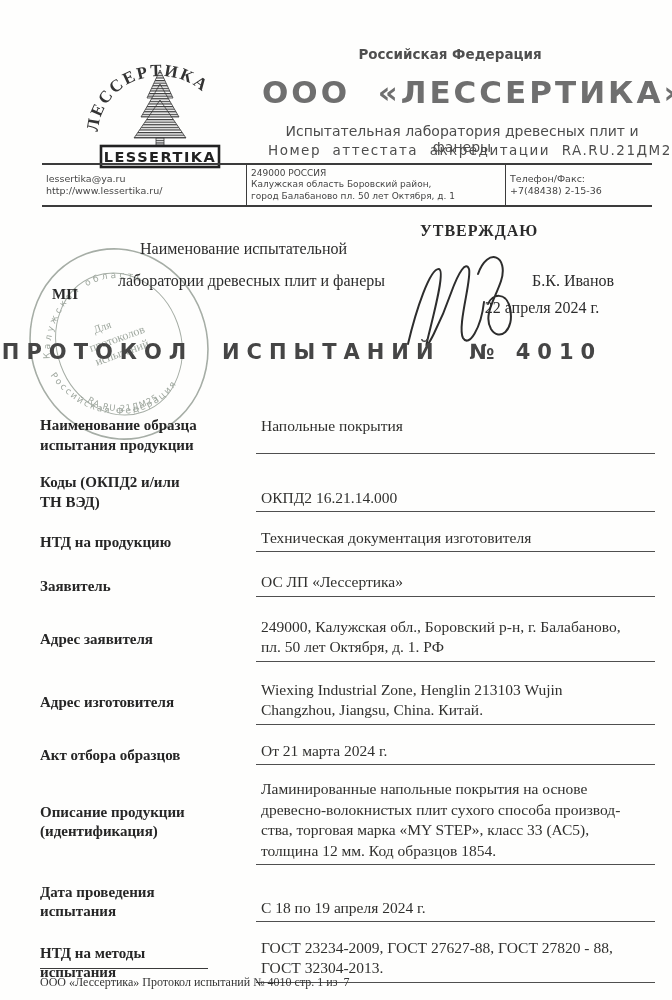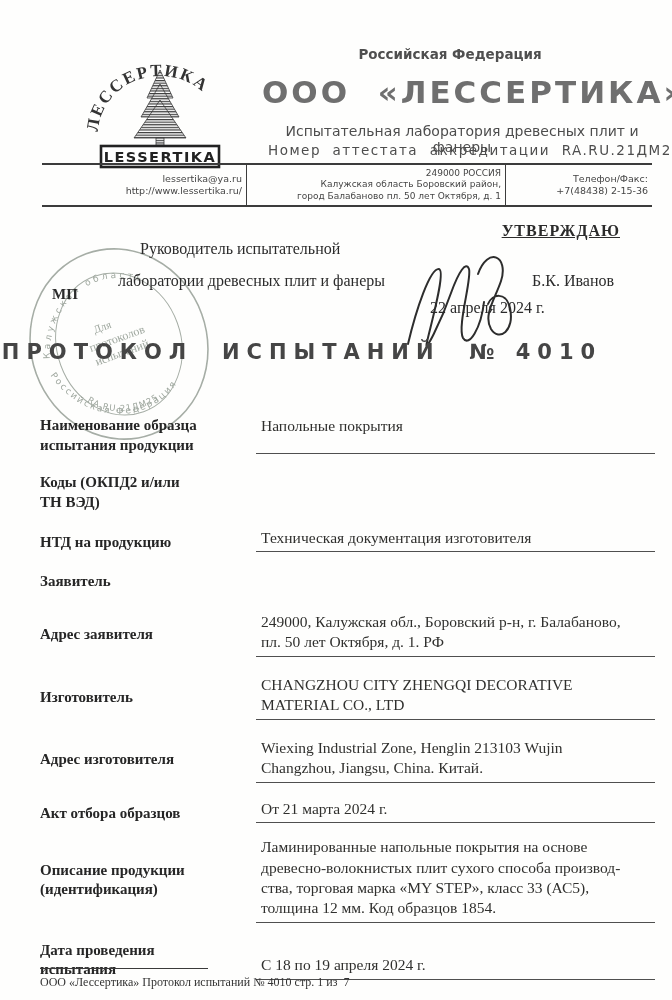--- a/index.html
+++ b/index.html
@@ -34,38 +34,38 @@
     position:absolute;left:268px;top:142px;width:388px;
     text-align:center;font-family:"DejaVu Sans",sans-serif;
     font-size:13.5px;letter-spacing:1.5px;color:#4d4d4d;white-space:pre;
   }
   .contact-bar{
     position:absolute;left:42px;top:163px;width:610px;
     display:flex;border-top:2px solid #3c3c3c;border-bottom:2px solid #3c3c3c;
     font-family:"DejaVu Sans",sans-serif;color:#454545;
   }
   .contact-cell{
-    padding:3px 4px;text-align:right;font-size:9.5px;line-height:1.25;
+    padding:3px 4px;text-align:left;font-size:9.5px;line-height:1.25;
     display:flex;flex-direction:column;justify-content:center;
   }
   .cc-left{width:196px;border-right:1.5px solid #3c3c3c;}
   .cc-mid{flex:1;border-right:1.5px solid #3c3c3c;font-size:9px;white-space:pre-line;}
   .cc-right{width:138px;white-space:pre-line;}
   
   .approve{
-    position:absolute;left:420px;top:222px;width:200px;text-align:right;
-    font-weight:bold;font-size:16px;letter-spacing:1px;text-decoration:underline;
+    position:absolute;left:420px;top:222px;width:200px;text-align:left;
+    font-weight:bold;font-size:16px;letter-spacing:1px;
   }
   .head1{position:absolute;left:140px;top:240px;font-size:16px;}
   .head2{position:absolute;left:118px;top:272px;font-size:16px;}
   .mp{position:absolute;left:52px;top:286px;font-size:15px;font-weight:bold;}
   .stamp{position:absolute;left:26px;top:244px;width:186px;height:200px;transform:rotate(-20deg);opacity:.85;}
   .signature{position:absolute;left:396px;top:238px;width:135px;height:120px;}
   .approver{position:absolute;left:414px;top:272px;width:200px;text-align:right;font-size:16px;}
-  .appr-date{position:absolute;left:430px;top:299px;width:200px;text-align:left;font-size:16px;}
+  .appr-date{position:absolute;left:442px;top:299px;width:200px;text-align:center;font-size:16px;}
   
   .doc-title{
     position:absolute;left:0;top:340px;width:604px;text-align:center;
     font-family:"DejaVu Sans",sans-serif;font-weight:bold;font-size:21px;
     letter-spacing:7px;color:#454545;white-space:pre;
   }
   
   .fields{position:absolute;left:40px;top:388px;width:615px;}
   .row{display:flex;align-items:flex-end;}
   .row.center{align-items:center;}
@@ -145,21 +145,21 @@
     </text>
     <text x="74" y="82" font-family="Liberation Serif, serif" font-size="11" fill="#8e988e">Для</text>
     <text x="93" y="98" text-anchor="middle" font-family="Liberation Serif, serif" font-size="12" fill="#8e988e">протоколов</text>
     <text x="93" y="113" text-anchor="middle" font-family="Liberation Serif, serif" font-size="12" fill="#8e988e">испытаний</text>
     <text font-family="DejaVu Sans, sans-serif" font-size="8.5" letter-spacing="1" fill="#8e988e">
       <textPath href="#stCode" startOffset="6">RA.RU.21ДМ25</textPath>
     </text>
   </svg>
 
   <div class="approve">УТВЕРЖДАЮ</div>
-  <div class="head1">Руководитель испытательной</div>
+  <div class="head1">Наименование испытательной</div>
   <div class="head2">лаборатории древесных плит и фанеры</div>
   <div class="mp">МП</div>
 
   <svg class="signature" viewBox="0 0 135 120">
     <g fill="none" stroke="#2d2d2d" stroke-width="2" stroke-linecap="round">
       <path d="M12,106 C20,72 34,30 43,31 C50,33 35,86 31,104 C27,119 45,84 55,55 C63,33 70,23 73,31 C76,41 61,88 67,100 C73,110 85,90 88,64"></path>
       <path d="M82,36 C92,8 113,18 105,43 C99,61 87,77 95,91 C103,104 119,93 114,70 C110,53 96,56 92,66"></path>
     </g>
   </svg>
   <div class="approver">Б.К. Иванов</div>
@@ -169,37 +169,34 @@
 
   <div class="fields">
     <div class="row top m18">
       <div class="lbl">Наименование образца
 испытания продукции</div>
       <div class="val deep">Напольные покрытия</div>
     </div>
     <div class="row m16">
       <div class="lbl">Коды (ОКПД2 и/или
 ТН ВЭД)</div>
+      <div class="val">ОКПД2 16.21.14.000</div>
     </div>
     <div class="row m20">
       <div class="lbl">НТД на продукцию</div>
       <div class="val">Техническая документация изготовителя</div>
     </div>
     <div class="row m20">
       <div class="lbl">Заявитель</div>
+      <div class="val">ОС ЛП «Лессертика»</div>
     </div>
     <div class="row center m18">
       <div class="lbl">Адрес заявителя</div>
       <div class="val">249000, Калужская обл., Боровский р-н, г. Балабаново,
 пл. 50 лет Октября, д. 1. РФ</div>
-    </div>
-    <div class="row center m18">
-      <div class="lbl">Изготовитель</div>
-      <div class="val">CHANGZHOU CITY ZHENGQI DECORATIVE
-MATERIAL CO., LTD</div>
     </div>
     <div class="row center m16">
       <div class="lbl">Адрес  изготовителя</div>
       <div class="val">Wiexing Industrial Zone, Henglin 213103 Wujin
 Changzhou, Jiangsu, China. Китай.</div>
     </div>
     <div class="row m14">
       <div class="lbl">Акт отбора образцов</div>
       <div class="val">От 21 марта 2024 г.</div>
     </div>

